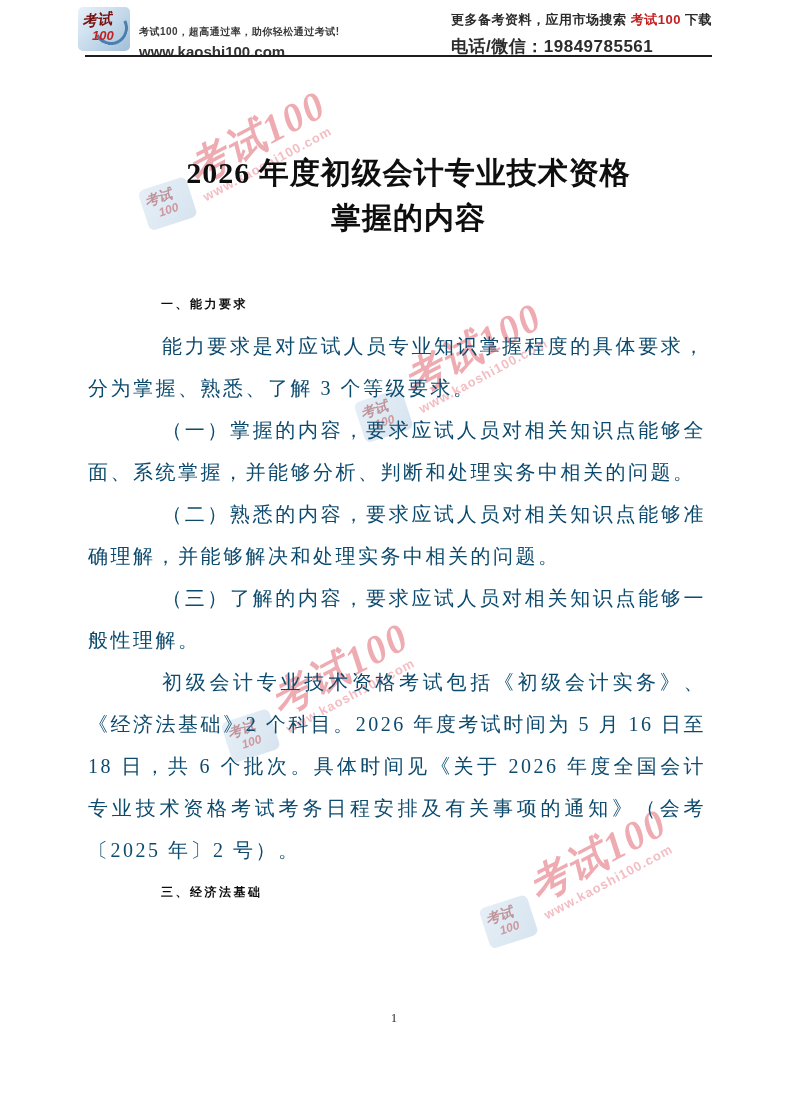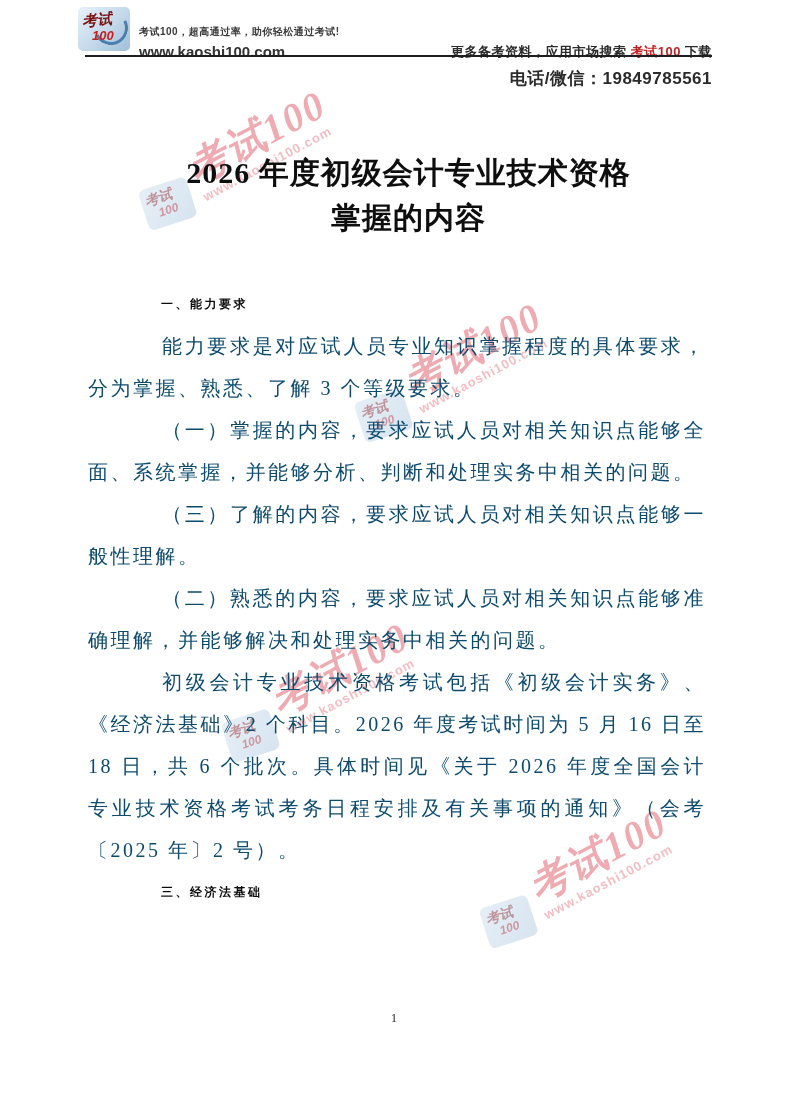--- a/index.html
+++ b/index.html
@@ -46,22 +46,22 @@
     font-family:"Liberation Sans",sans-serif;
     font-weight:bold; font-style:italic; font-size:13px; color:#c42020;
   }
   .header-left {
     position:absolute; left:139px; top:9px;
     font-family:"Liberation Sans",sans-serif; font-weight:bold; color:#3a3a3a;
   }
   .header-left .tagline { font-size:10px; letter-spacing:0.5px;margin-top:16px; }
   .header-left .website { font-size:15px; margin-top:4px; color:#333; }
   .header-right {
-    position:absolute; right:82px; top:11px; text-align:right;
-    font-family:"Liberation Sans",sans-serif; font-weight:bold; color:#2b2b2b;margin-top:32px;
+    position:absolute; right:82px; top:11px; text-align:left;
+    font-family:"Liberation Sans",sans-serif; font-weight:bold; color:#2b2b2b;
   }
   .header-right .promo { font-size:13px; letter-spacing:0.5px; }
   .header-right .promo .brand { color:#c21f1f; }
   .header-right .contact { font-size:17px; margin-top:6px; letter-spacing:0.5px; }
 
   
   .wm {
     position:absolute; z-index:0; width:250px; height:80px;
     display:flex; align-items:flex-end; gap:10px;
     transform:rotate(-28deg); pointer-events:none;
@@ -187,21 +187,21 @@
 
   <div class="doc">
     <div class="title-block">
       <div>2026 年度初级会计专业技术资格</div>
       <div>掌握的内容</div>
     </div>
     <div class="content" id="sections-root">
         <div class="sec-heading">一、能力要求</div>
         <p>能力要求是对应试人员专业知识掌握程度的具体要求，分为掌握、熟悉、了解 3 个等级要求。</p>
         <p>（一）掌握的内容，要求应试人员对相关知识点能够全面、系统掌握，并能够分析、判断和处理实务中相关的问题。</p>
+        <p>（二）熟悉的内容，要求应试人员对相关知识点能够准确理解，并能够解决和处理实务中相关的问题。</p>
         <p>（三）了解的内容，要求应试人员对相关知识点能够一般性理解。</p>
-        <p>（二）熟悉的内容，要求应试人员对相关知识点能够准确理解，并能够解决和处理实务中相关的问题。</p>
         <p>初级会计专业技术资格考试包括《初级会计实务》、《经济法基础》2 个科目。2026 年度考试时间为 5 月 16 日至 18 日，共 6 个批次。具体时间见《关于 2026 年度全国会计专业技术资格考试考务日程安排及有关事项的通知》（会考〔2025 年〕2 号）。</p>
         <div class="sec-heading">三、经济法基础</div>
       </div>
   </div>
 
   <div class="page-number">1</div>
 </div>
 
 </body></html>

